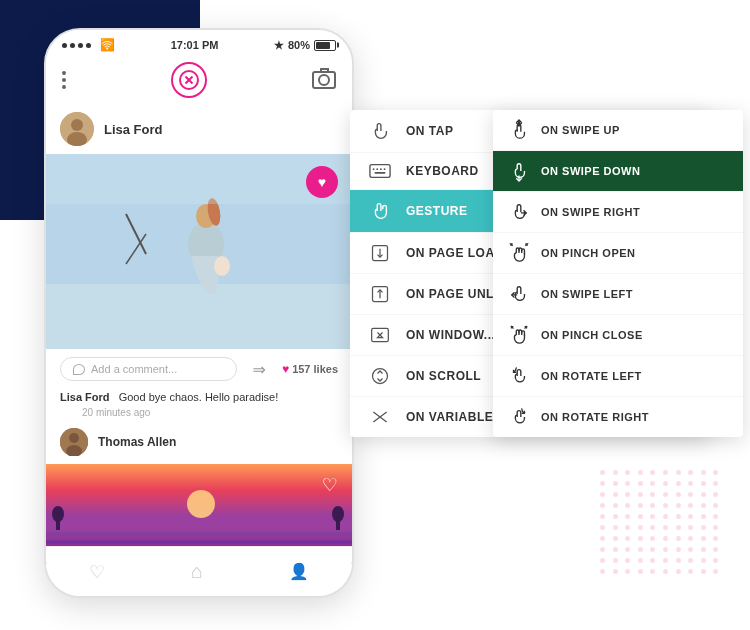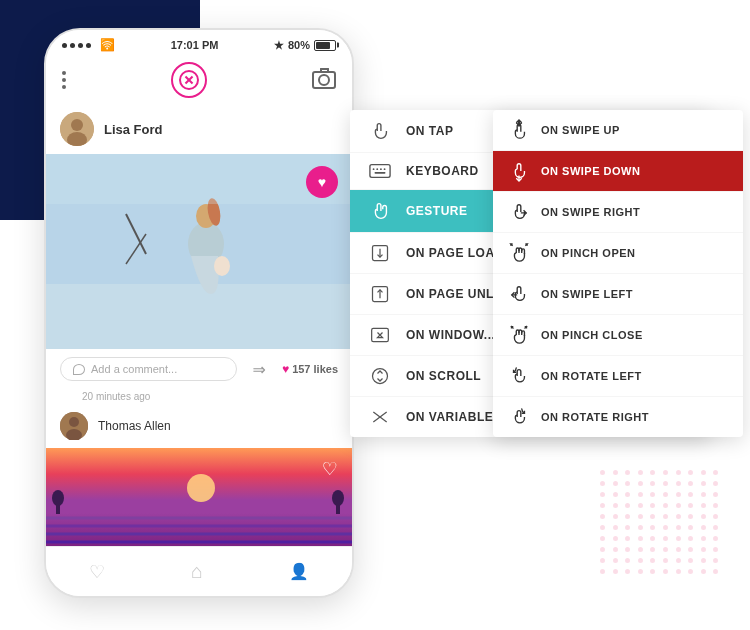--- a/index.html
+++ b/index.html
@@ -239,21 +239,21 @@
       align-items: center;
       gap: 10px;
       padding: 4px 14px 8px;
     }
     .avatar-sm {
       width: 28px; height: 28px;
       border-radius: 50%;
       background: linear-gradient(135deg, #a0785a 0%, #7a5540 100%);
       flex-shrink: 0;
     }
-    .comment-name { font-size: 12px; font-weight: 400; color: #333; }
+    .comment-name { font-size: 12px; font-weight: 700; color: #333; }
 
     
     .post-image2 {
       width: 100%;
       height: 100px;
       background: linear-gradient(to right, #ff9a56 0%, #e8405a 30%, #9b3fa0 70%, #6b3fa0 100%);
       position: relative;
     }
     .heart-overlay2 {
       position: absolute;
@@ -333,21 +333,21 @@
       font-size: 11px;
       font-weight: 700;
       letter-spacing: 0.5px;
       color: #333;
       cursor: pointer;
       gap: 10px;
       border-bottom: 1px solid #f5f5f5;
     }
     .sub-item:last-child { border-bottom: none; }
     .sub-item.active {
-      background: #b91c1c;
+      background: #14532d;
       color: #fff;
     }
     .sub-icon {
       width: 24px;
       flex-shrink: 0;
       display: flex; align-items: center; justify-content: center;
     }
 
     
     .dot-grid {
@@ -551,20 +551,25 @@
       <div class="comment-bubble"></div>
       <span style="font-size:11px;color:#aaa;">Add a comment...</span>
     </div>
     <span class="share-icon" style="font-size:16px;color:#999;">⇒</span>
     <div class="likes-row">
       <span class="heart-sm">♥</span>
       <span class="likes-count">157 likes</span>
     </div>
   </div>
 
+  <div class="caption">
+    <span class="caption-user">Lisa Ford</span>
+    &nbsp;
+    <span>Good bye chaos. Hello paradise!</span>
+  </div>
   <div class="time-ago">20 minutes ago</div>
 
   <div class="comment-row">
     <div class="avatar-sm">
       <svg viewBox="0 0 28 28" width="28" height="28">
         <circle cx="14" cy="14" r="14" fill="#a07850"></circle>
         <circle cx="14" cy="10" r="5" fill="#7a5540"></circle>
         <ellipse cx="14" cy="23" rx="8" ry="6" fill="#7a5540"></ellipse>
       </svg>
     </div>

